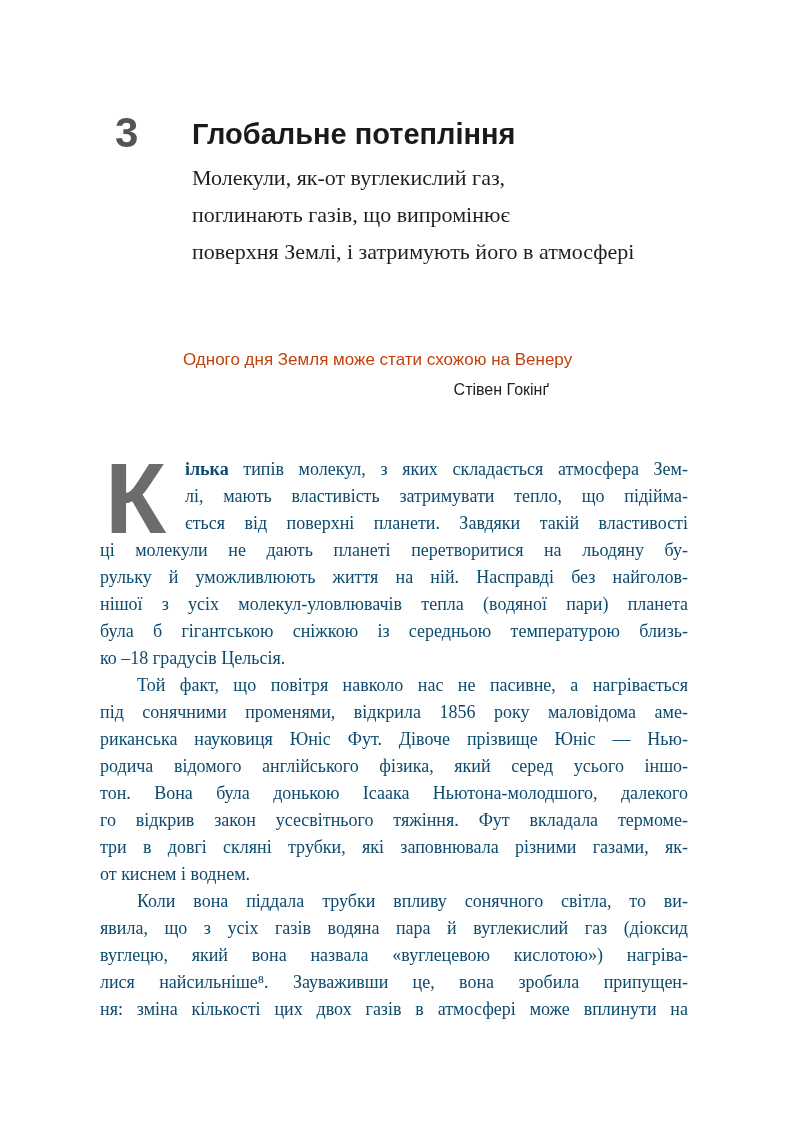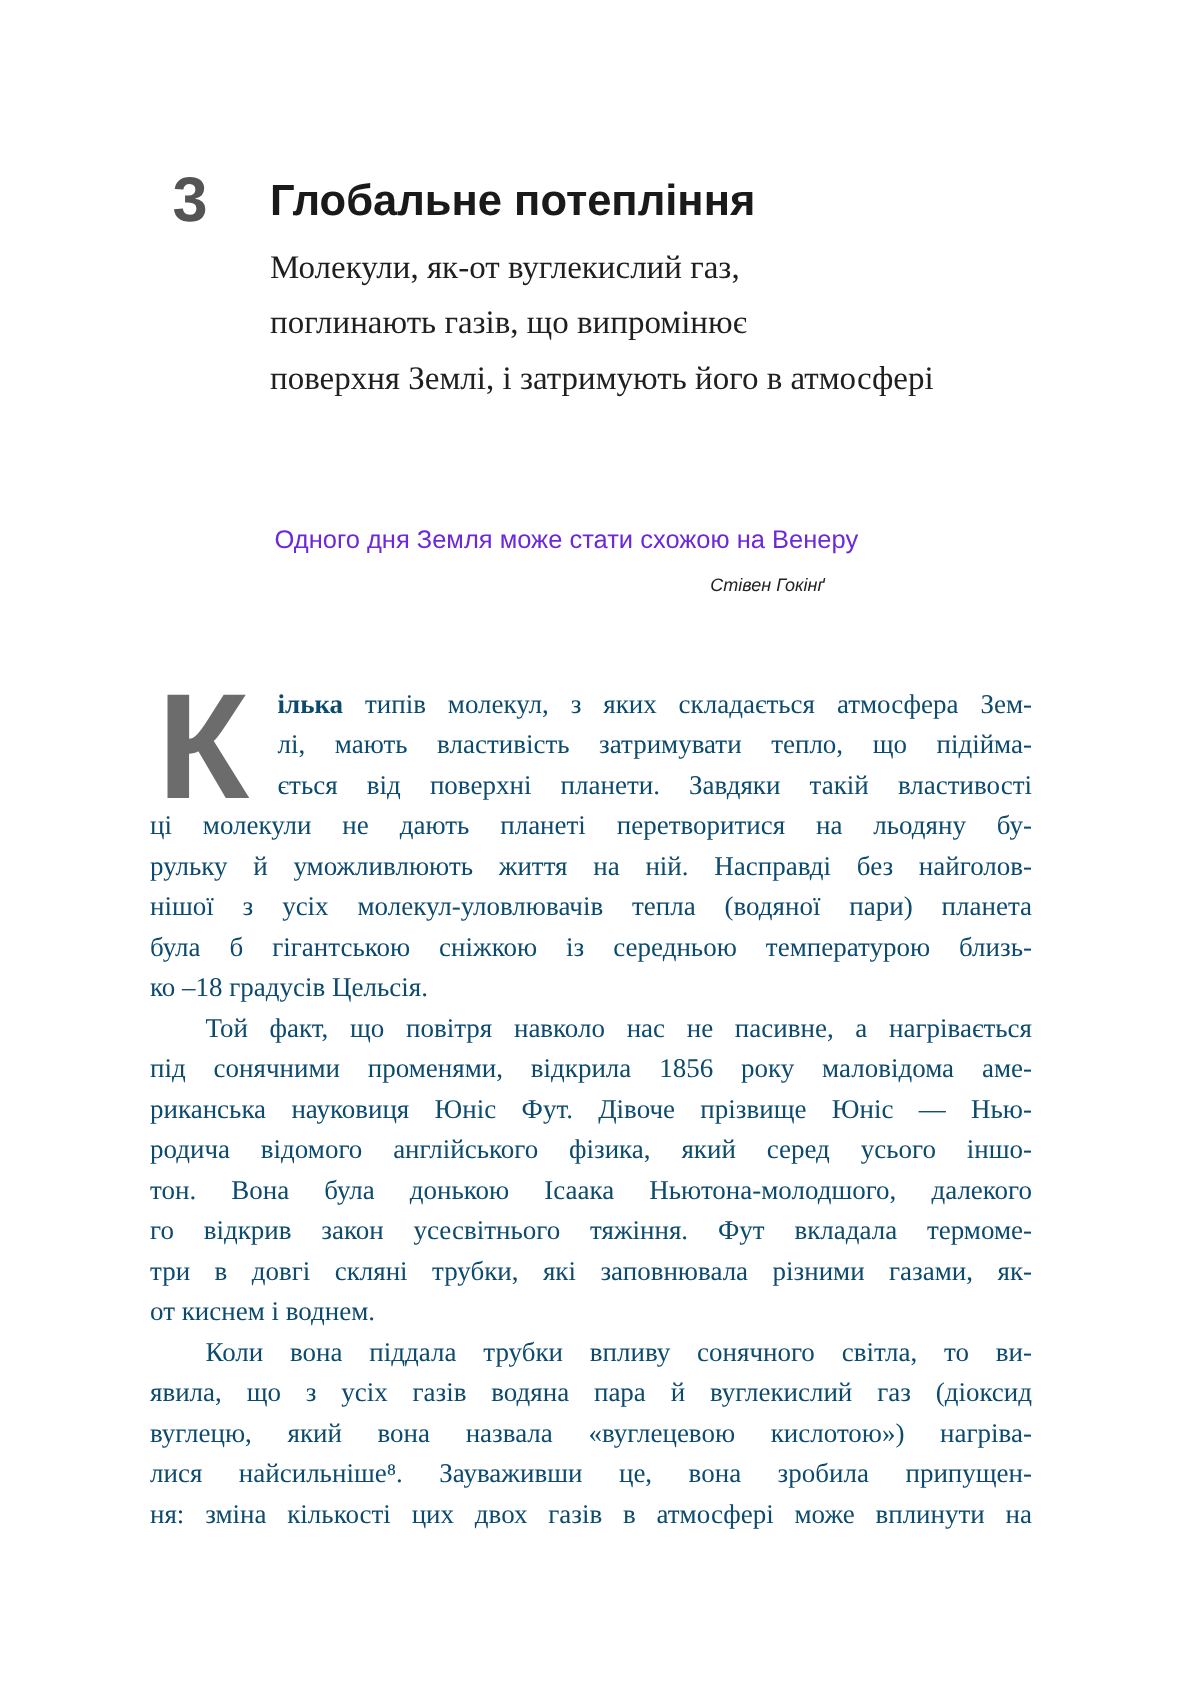--- a/index.html
+++ b/index.html
@@ -11,43 +11,43 @@
     color:#1d1d1d;
     overflow:hidden;
   }
   
   .chapnum{
     position:absolute;left:115px;top:112px;
     font-family:"Liberation Sans","DejaVu Sans",sans-serif;
     font-weight:bold;font-size:42px;line-height:42px;
     color:#545454;
   }
-  .head-text{position:absolute;left:180px;top:116px;}
+  .head-text{position:absolute;left:192px;top:116px;}
   .title{
     margin:0;
     font-family:"Liberation Sans","DejaVu Sans",sans-serif;
     font-weight:bold;font-size:29px;line-height:36px;
     color:#1a1a1a;white-space:nowrap;
   }
   .subtitle{margin:7px 0 0 0;}
   .sub-line{
     font-family:Liberation Serif, serif;
     font-weight:normal;font-size:22px;line-height:37px;
     color:#1f1f1f;white-space:nowrap;
   }
   
   .epigraph{position:absolute;left:183px;top:348px;width:380px;}
   .epi-text{
     font-family:"Liberation Sans","DejaVu Sans",sans-serif;
-    font-size:17px;line-height:24px;color:#6d28d9;white-space:nowrap;
+    font-size:17px;line-height:24px;color:#c2410c;white-space:nowrap;
   }
   .epi-author{
     margin-top:8px;
     font-family:"Liberation Sans","DejaVu Sans",sans-serif;
-    font-style:italic;font-size:12px;line-height:20px;color:#222;
+    font-size:16px;line-height:20px;color:#222;
     text-align:right;padding-right:14px;
   }
   
   .bodytext{position:absolute;left:100px;top:456px;width:588px;}
   .para{position:relative;}
   .bl{
     font-size:18px;line-height:27px;
     text-align:justify;text-align-last:justify;
     color:#0c4a6e;
   }

